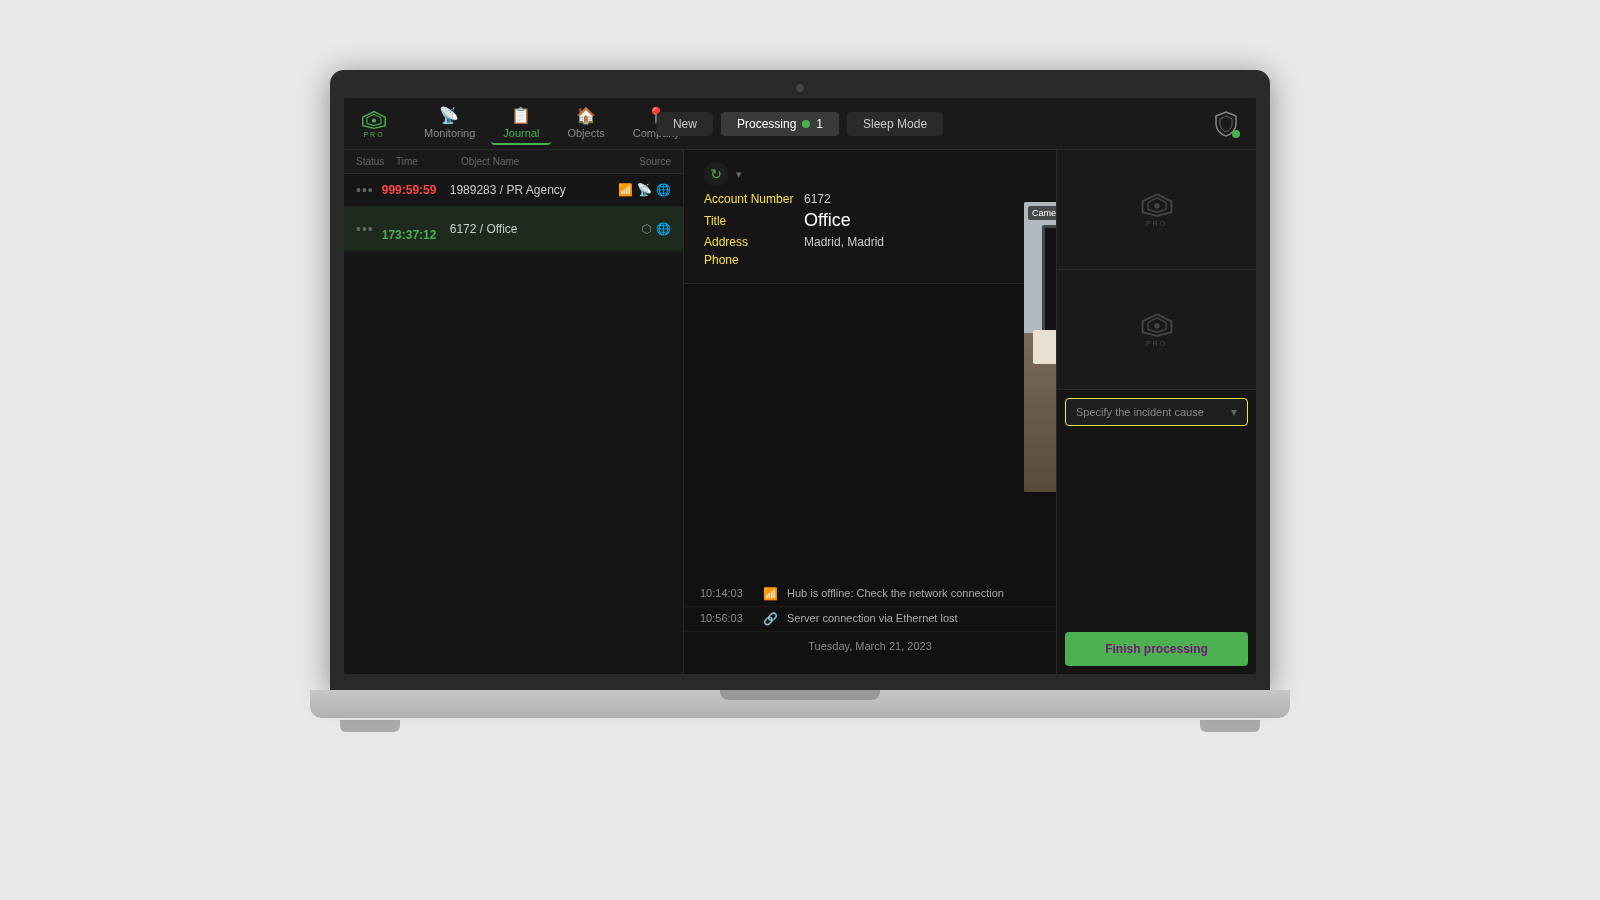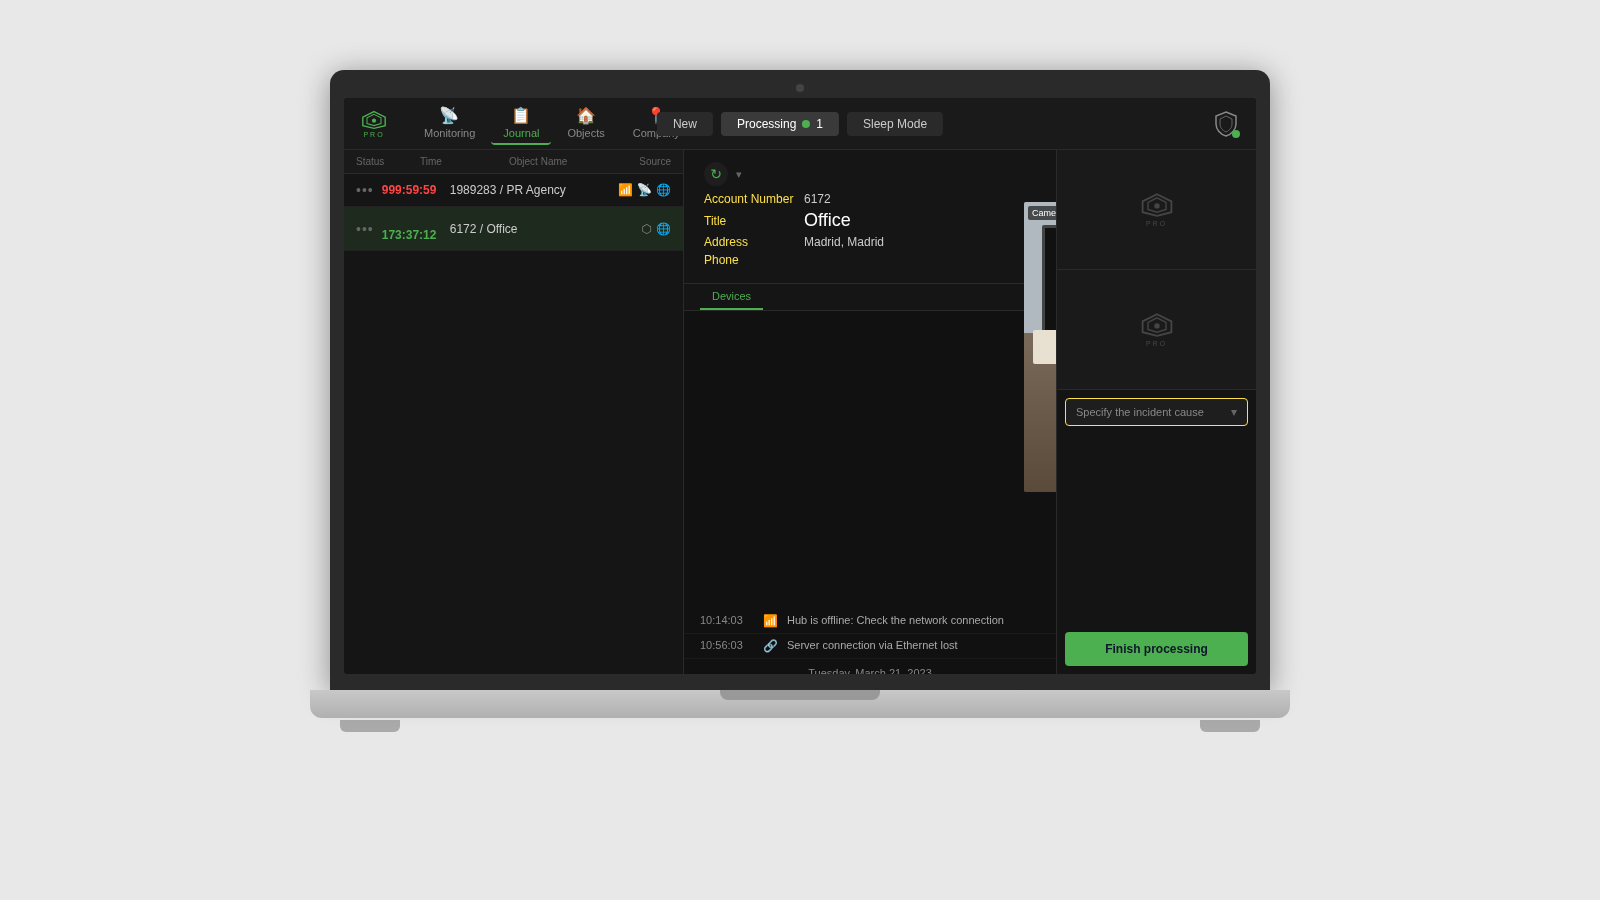--- a/index.html
+++ b/index.html
@@ -200,21 +200,21 @@
       flex-direction: column;
       border-right: 1px solid #2a2a2a;
     }
     .list-header {
       display: flex;
       padding: 6px 12px;
       background: #1a1a1a;
       border-bottom: 1px solid #2a2a2a;
       font-size: 10px;
       color: #666;
-      gap: 24px;
+      gap: 0;
     }
     .monitoring-row {
       display: flex;
       align-items: center;
       padding: 8px 12px;
       border-bottom: 1px solid #222;
       gap: 8px;
       cursor: pointer;
     }
     .monitoring-row.active-row {
@@ -476,21 +476,21 @@
       color: #aaa;
       line-height: 1.4;
     }
     .timeline-link {
       color: #ff6666;
       text-decoration: underline;
     }
     .finish-btn {
       margin: 8px;
       background: #4CAF50;
-      color: #0f172a;
+      color: #701a75;
       border: none;
       border-radius: 4px;
       padding: 10px;
       font-size: 12px;
       font-weight: 600;
       cursor: pointer;
       width: calc(100% - 16px);
       margin-top: auto;
     }
 
@@ -630,23 +630,20 @@
               <div class="info-row">
                 <span class="info-label">Address</span>
                 <span class="info-value">Madrid, Madrid</span>
               </div>
               <div class="info-row">
                 <span class="info-label">Phone</span>
                 <span class="info-value"></span>
               </div>
             </div>
 
-            <div class="devices-tab-bar">
-              <div class="devices-tab active">Devices</div>
-            </div>
 
             <div class="camera-overlay">
               <div class="camera-image">
                 <div class="camera-scene">
 
                   <div class="room-wall-left"></div>
 
                   <div class="room-floor"></div>
                   <div class="room-tv"></div>
                   <div class="tv-cabinet"></div>

